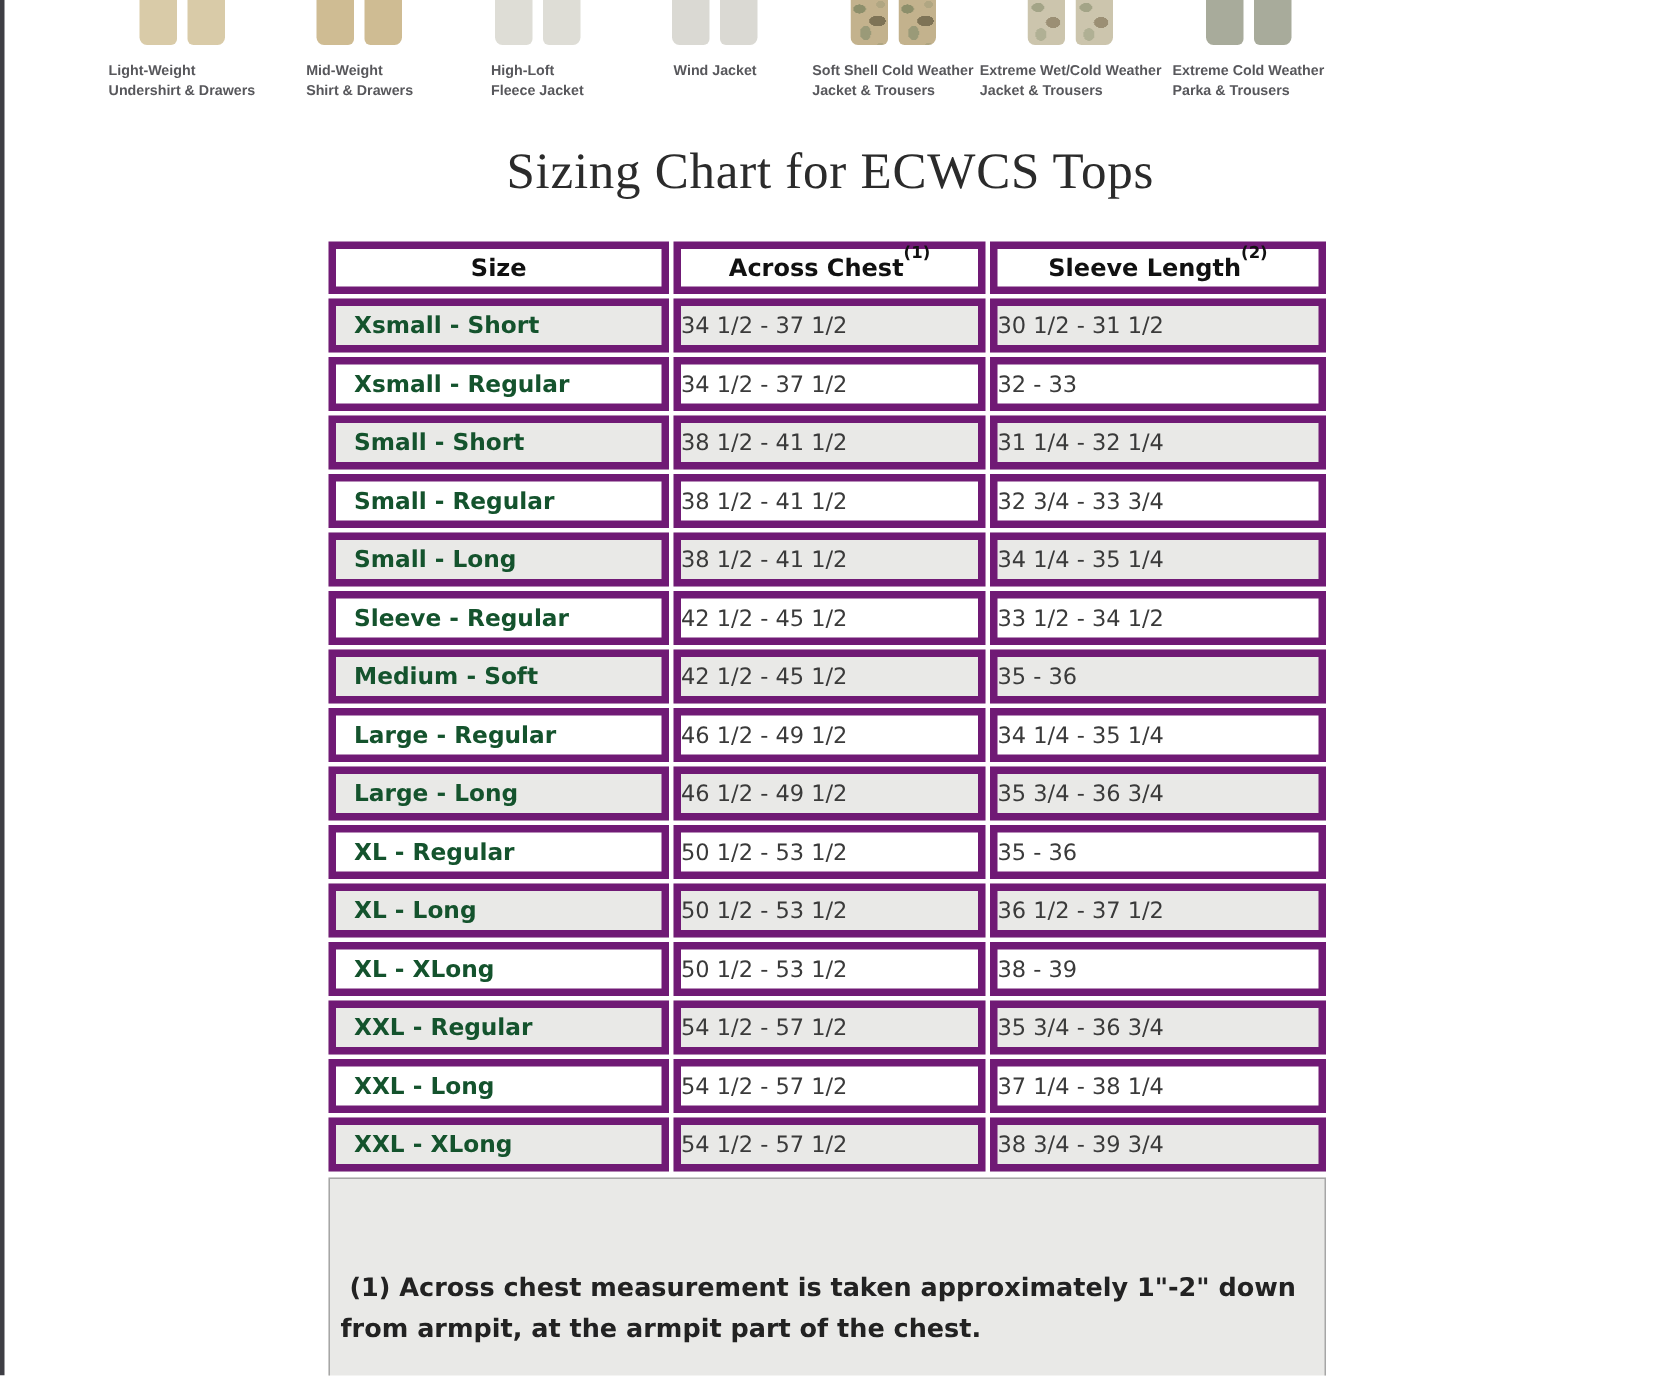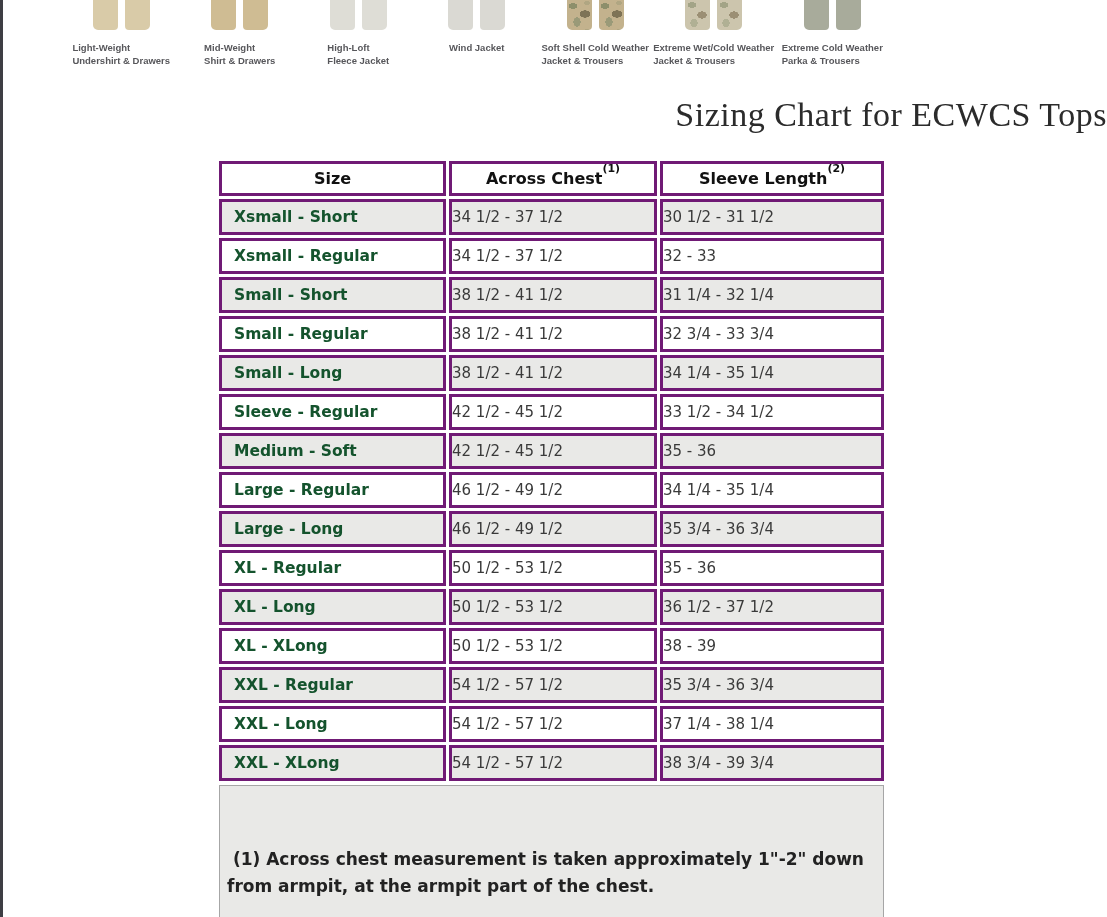--- a/index.html
+++ b/index.html
@@ -40,34 +40,34 @@
   .garment-label {
     margin-top:11px;
     font-family:"Liberation Sans", sans-serif;
     font-size:9.5px; font-weight:bold; color:#57575b;
     text-align:left; line-height:13px; white-space:nowrap;
   }
 
   
   .title {
     position:absolute; top:96px; left:0; width:1107px;
-    text-align:right;
+    text-align:center;
     font-family:"Liberation Serif", serif;
     font-weight:normal; font-size:34px; color:#2b2b2b;
     letter-spacing:0.5px;
   }
 
   
   .sizing-table {
     position:absolute; left:216px; top:158px;
     border-collapse:separate; border-spacing:3px;
     table-layout:fixed; width:671px;
   }
   .sizing-table th, .sizing-table td {
-    border:3px solid #701a75; background:#ffffff;
+    border:5px solid #701a75; background:#ffffff;
   }
   .sizing-table th {
     height:35px; font-size:16px; font-weight:bold; color:#111111; text-align:center;
   }
   .sizing-table td {
     height:36px; font-size:15px; color:#3a3a3a; font-weight:normal;
   }
   .sizing-table td.size-col {
     text-align:left; padding-left:12px;
     font-weight:bold; font-size:15.5px; color:#14532d;

